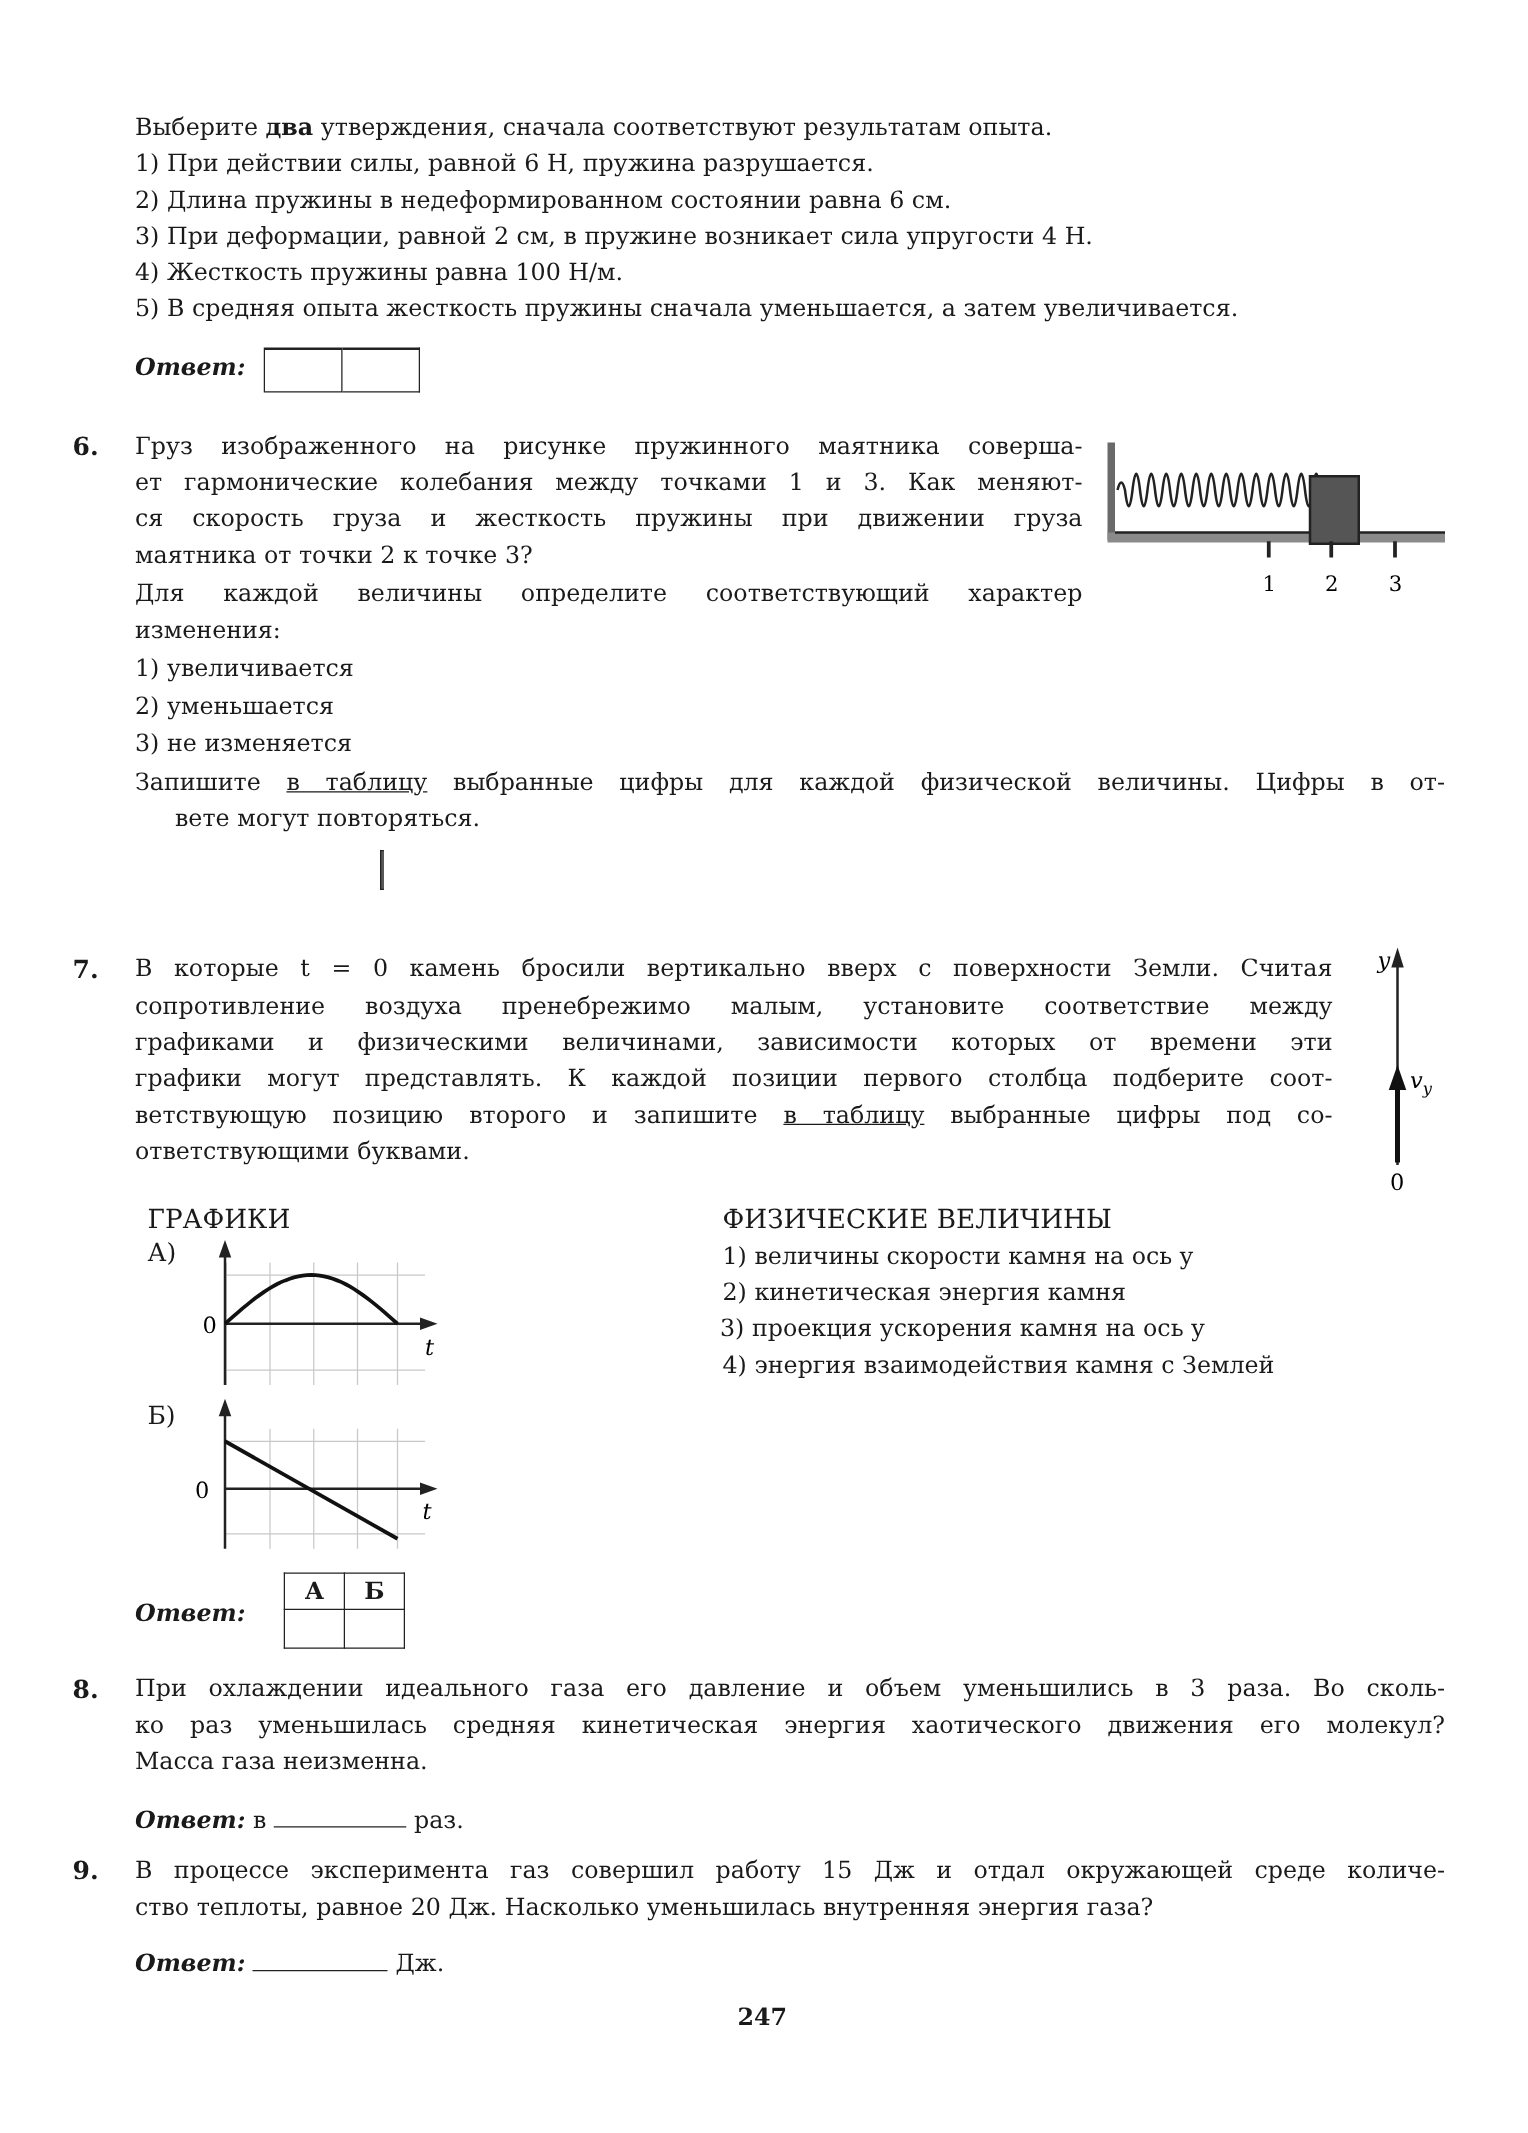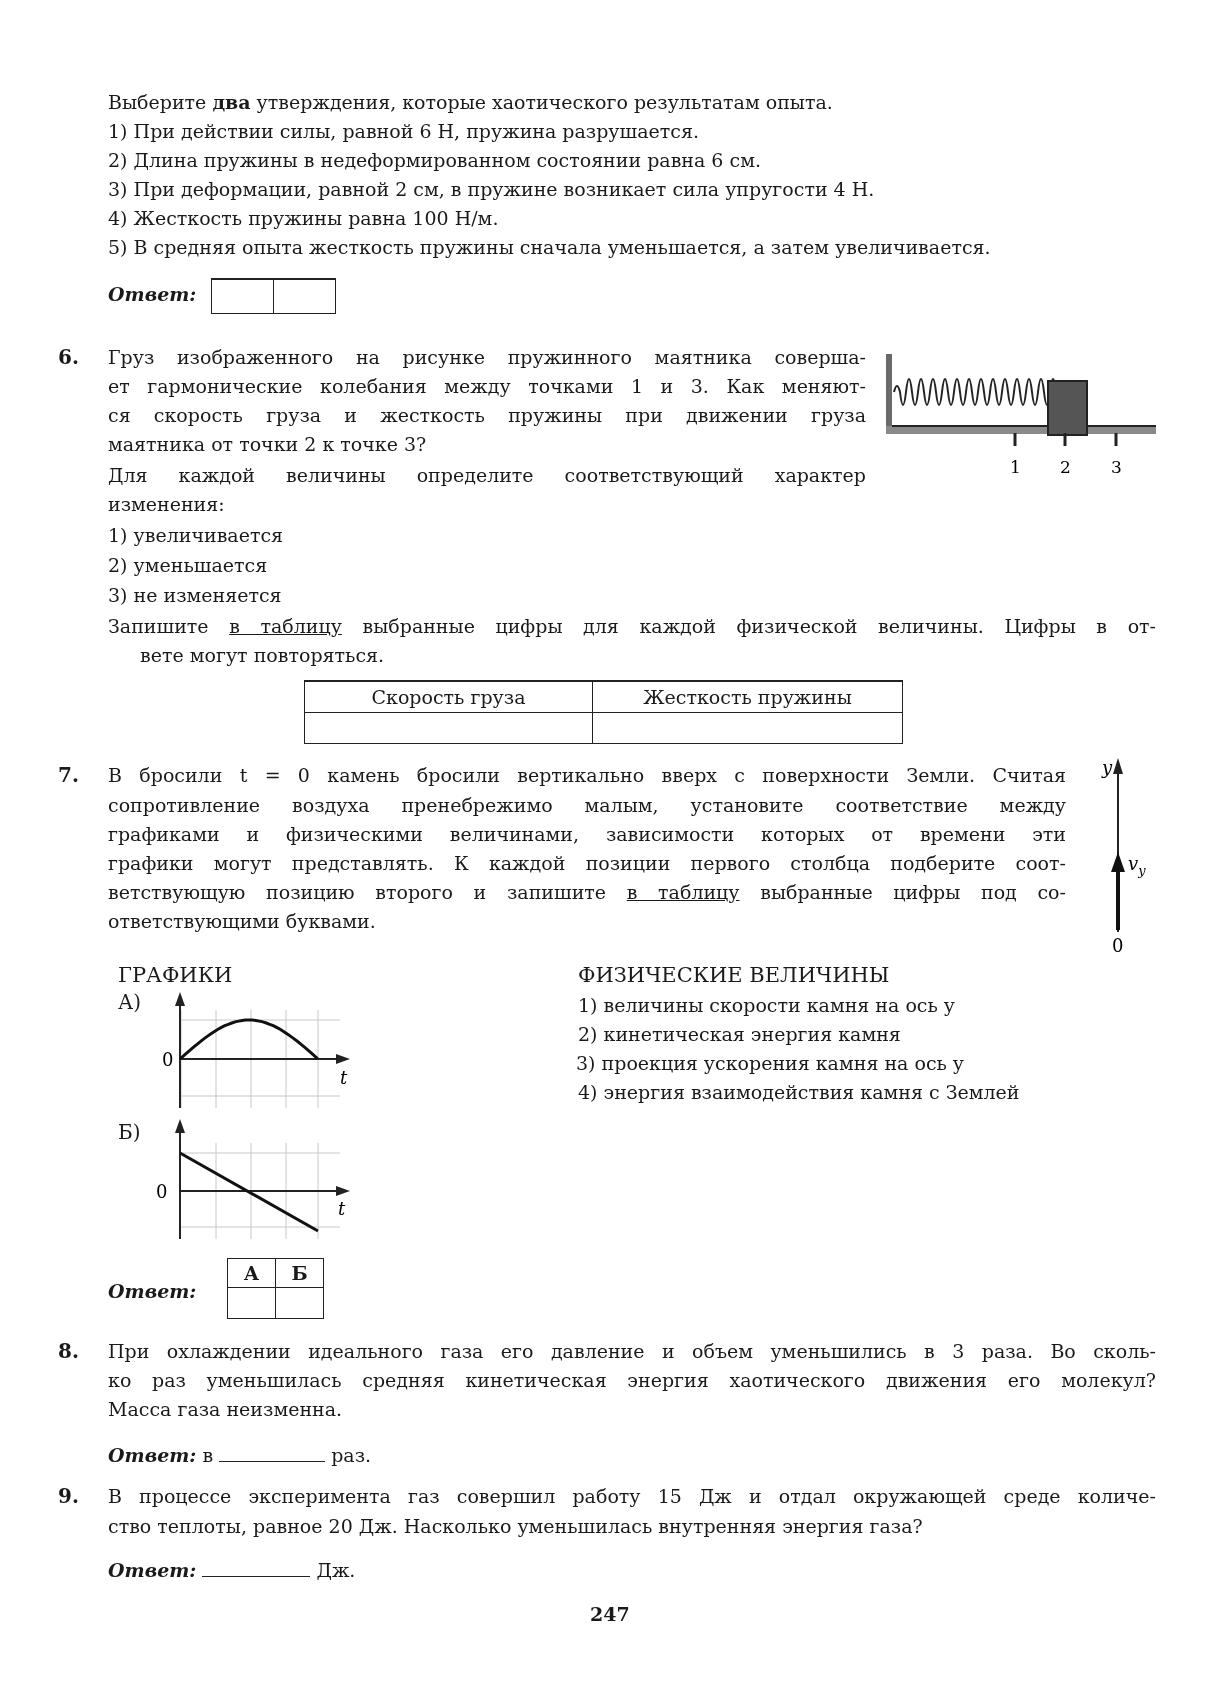--- a/index.html
+++ b/index.html
@@ -20,21 +20,21 @@
   .cell { border: 1.5px solid #222; box-sizing: border-box; }
   table.ans { border-collapse: collapse; }
   table.ans td { border: 1.5px solid #222; text-align: center; padding: 0; }
   .blank { display: inline-block; border-bottom: 1.5px solid #222; height: 18px; vertical-align: baseline; }
   svg text { font-family: "DejaVu Serif", "Liberation Serif", serif; }
 </style>
 </head>
 <body>
 
 <div class="line" style="left:108px; top:90px;">
-  <span>Выберите </span><span class="ital" style="font-weight:bold;">два</span><span> утверждения, которые хаотического результатам опыта.</span>
+  <span>Выберите </span><span class="ital" style="font-weight:bold;">два</span><span> утверждения, сначала соответствуют результатам опыта.</span>
 </div>
 
 <div class="line" style="left:108px; top:119px;">
   <span>1)</span>&nbsp;<span>При действии силы, равной 6 Н, пружина разрушается.</span>
 </div>
 <div class="line" style="left:108px; top:148px;">
   <span>2)</span>&nbsp;<span>Длина пружины в недеформированном состоянии равна 6 см.</span>
 </div>
 <div class="line" style="left:108px; top:177px;">
   <span>3)</span>&nbsp;<span>При деформации, равной 2 см, в пружине возникает сила упругости 4 Н.</span>
@@ -86,34 +86,30 @@
   <line x1="135" y1="85" x2="135" y2="98" stroke="#222" stroke-width="3"></line>
   <line x1="185" y1="85" x2="185" y2="98" stroke="#222" stroke-width="3"></line>
   <line x1="236" y1="85" x2="236" y2="98" stroke="#222" stroke-width="3"></line>
   <text x="130" y="125" font-size="17">1</text>
   <text x="180" y="125" font-size="17">2</text>
   <text x="231" y="125" font-size="17">3</text>
 </svg>
 
 <table class="ans abs" style="left:304px; top:680px;">
   <tbody>
-      <tr>
-    <td style="width:287px; height:30px; font-size:19px; border-top-width:2.5px;">Скорость груза</td>
-    <td style="width:309px; height:30px; font-size:19px; border-top-width:2.5px;">Жесткость пружины</td>
-  </tr>
   <tr>
     <td style="height:30px;"></td>
     <td style="height:30px;"></td>
   </tr>
 </tbody>
   </table>
 
 <div class="num" style="left:58px; top:763px;">7.</div>
 <div class="line" style="left:108px; top:763px; width:958px; text-align:justify; text-align-last:justify;">
-  <span>В бросили </span><span class="ital">t</span><span> = 0 камень бросили вертикально вверх с поверхности Земли. Считая</span>
+  <span>В которые </span><span class="ital">t</span><span> = 0 камень бросили вертикально вверх с поверхности Земли. Считая</span>
 </div>
 <div class="just" style="left:108px; top:793px; width:958px;">сопротивление воздуха пренебрежимо малым, установите соответствие между</div>
 <div class="just" style="left:108px; top:822px; width:958px;">графиками и физическими величинами, зависимости которых от времени эти</div>
 <div class="just" style="left:108px; top:851px; width:958px;">графики могут представлять. К каждой позиции первого столбца подберите соот-</div>
 <div class="line" style="left:108px; top:880px; width:958px; text-align:justify; text-align-last:justify;">
   <span>ветствующую позицию второго и запишите </span><span class="u">в таблицу</span><span> выбранные цифры под со-</span>
 </div>
 <div class="line" style="left:108px; top:909px;">ответствующими буквами.</div>
 
 <svg class="abs" style="left:1080px; top:752px;" width="100" height="210" viewBox="0 0 100 210">

